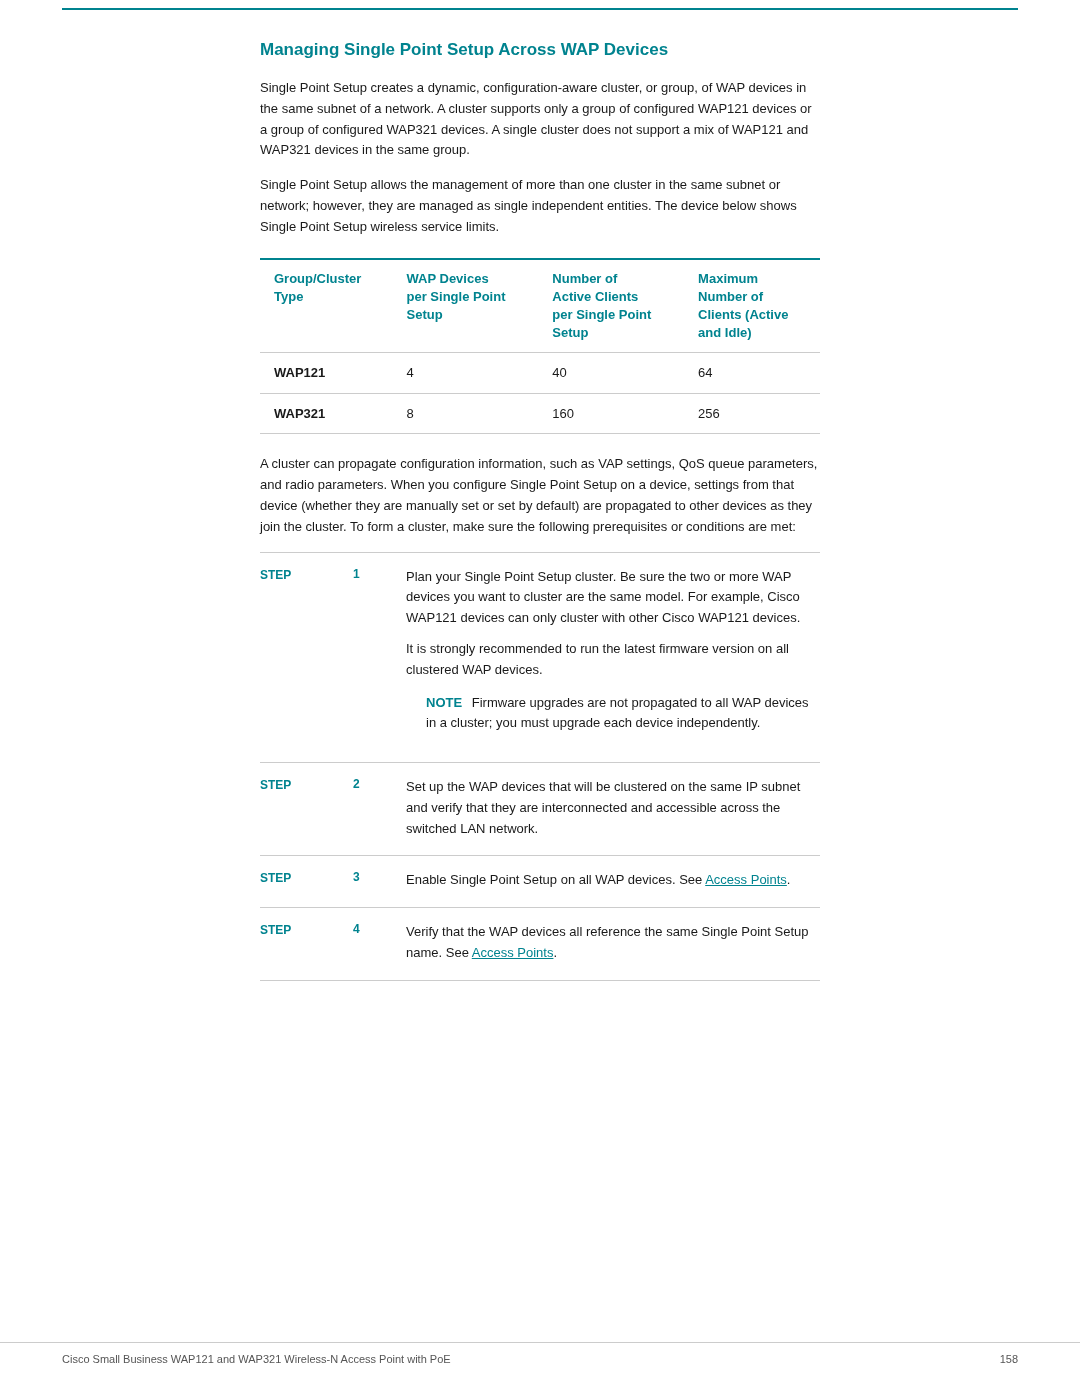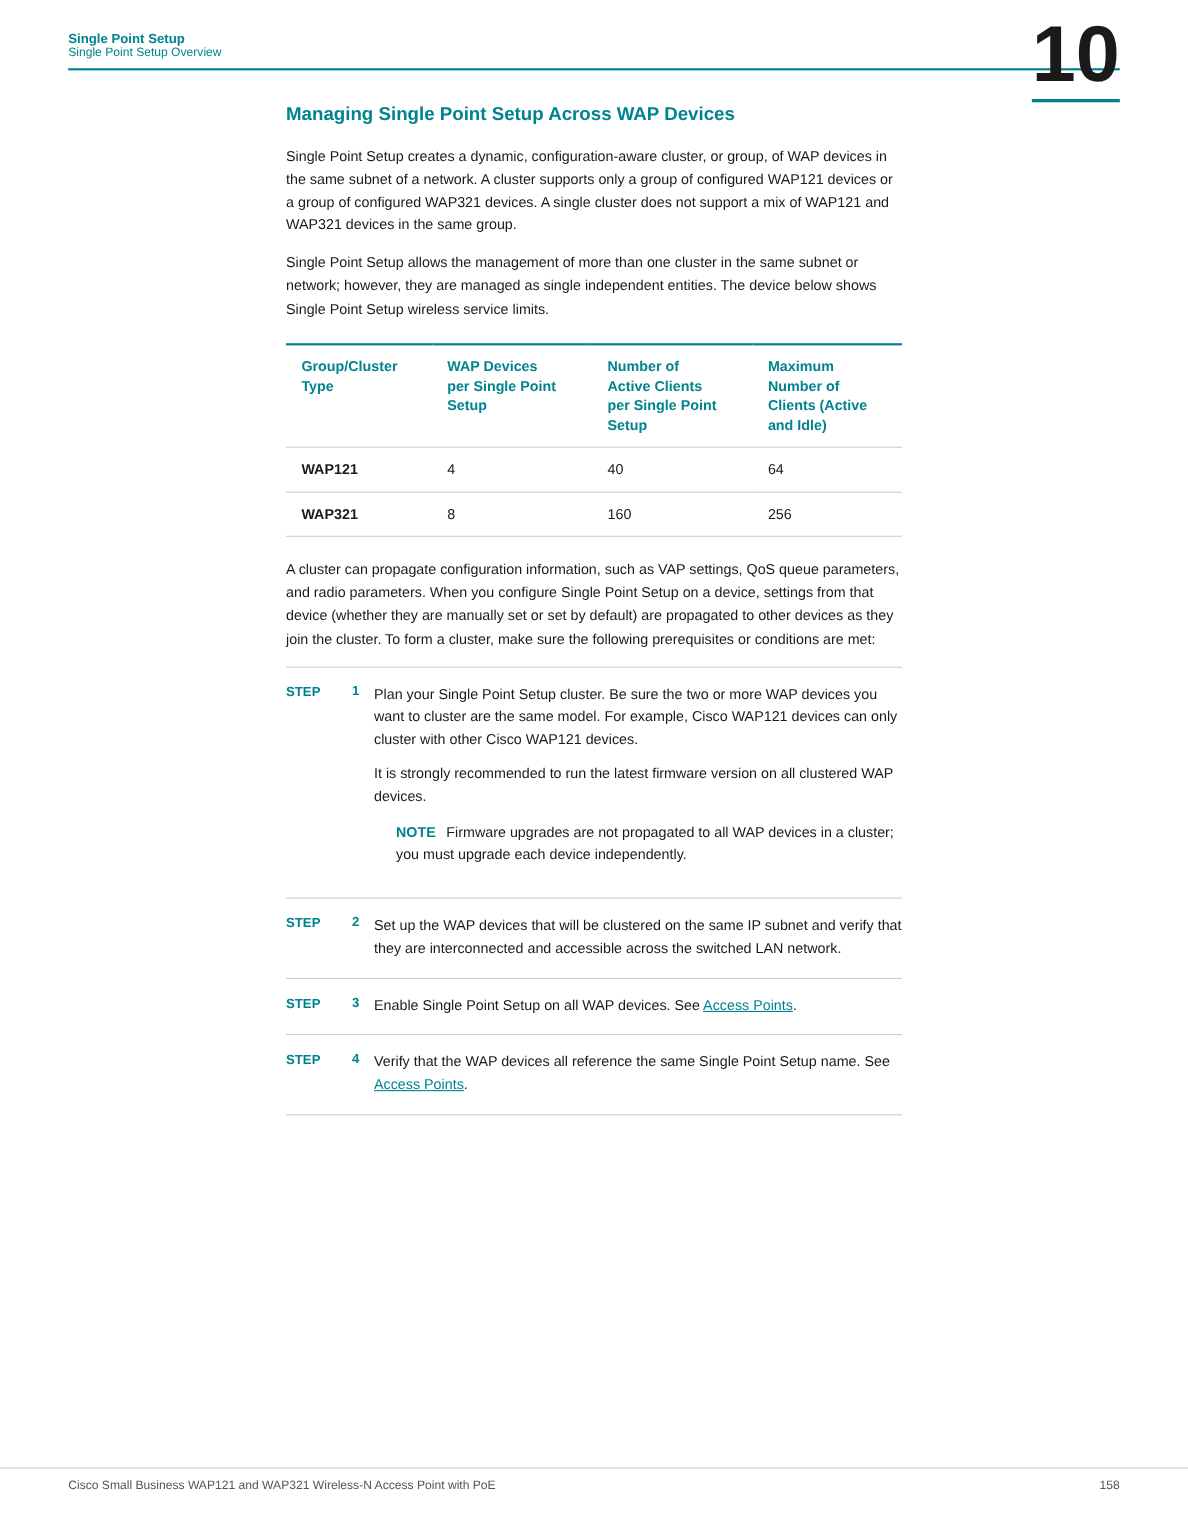--- a/index.html
+++ b/index.html
@@ -109,20 +109,21 @@
 
     
     .steps-container {
       margin-top: 10px;
     }
 
     .step-row {
       display: flex;
       align-items: flex-start;
       margin-bottom: 16px;
+      gap: 33px;
     }
 
     .step-label {
       color: #00838f;
       font-weight: bold;
       font-size: 12px;
       min-width: 60px;
       padding-top: 1px;
       flex-shrink: 0;
     }
@@ -220,30 +221,20 @@
       height: 3px;
       background: #00838f;
       margin-top: 4px;
     }
   </style>
 </head>
 <body>
 
 <div class="page-container">
 
-  <div class="header">
-    <div class="chapter-nav">
-      <span class="chapter-title-link">Single Point Setup</span>
-      <span class="chapter-subtitle">Single Point Setup Overview</span>
-    </div>
-    <div class="chapter-number-box">
-      <span class="chapter-num">10</span>
-      <div class="num-bar"></div>
-    </div>
-  </div>
 
   <hr class="header-divider">
 
   <div class="content">
 
     <div class="section-title">Managing Single Point Setup Across WAP Devices</div>
 
     <p class="body-text">Single Point Setup creates a dynamic, configuration-aware cluster, or group, of WAP devices in the same subnet of a network. A cluster supports only a group of configured WAP121 devices or a group of configured WAP321 devices. A single cluster does not support a mix of WAP121 and WAP321 devices in the same group.</p>
 
     <p class="body-text">Single Point Setup allows the management of more than one cluster in the same subnet or network; however, they are managed as single independent entities. The device below shows Single Point Setup wireless service limits.</p>

